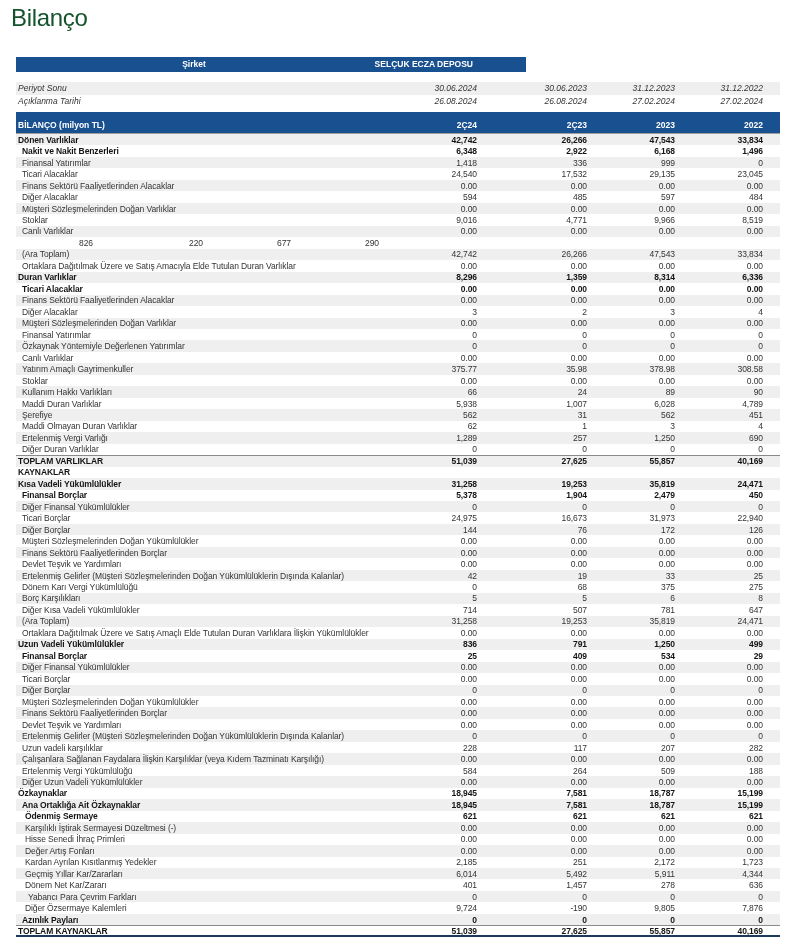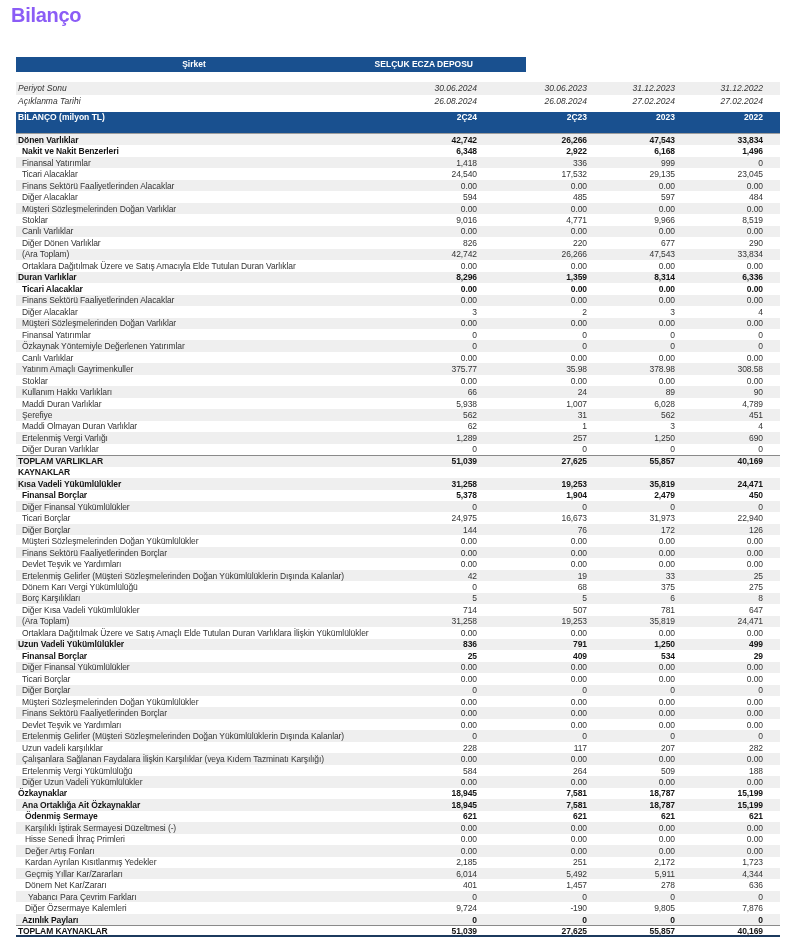--- a/index.html
+++ b/index.html
@@ -6,21 +6,21 @@
   html,body { background:#ffffff; }
   body {
     width: 800px; height: 943px; overflow: hidden; position: relative;
     font-family: "Liberation Sans", sans-serif;
     -webkit-font-smoothing: antialiased;
   }
   #page { position: relative; width: 800px; height: 943px; }
 
   .page-title {
     position: absolute; left: 11px; top: 4px;
-    font-size: 20px; font-weight: bold; color: #8b5cf6; letter-spacing: -0.3px;
+    font-size: 24px; font-weight: normal; color: #14532d; letter-spacing: -0.3px;
   }
 
   
   .bar { background: #19508f; color: #ffffff; font-weight: bold; font-size: 8.5px; }
   .company-bar {
     position: absolute; left: 16px; top: 57px; width: 510px; height: 15px;
   }
   .company-bar .co-label { position: absolute; left: 150px; top: 0; width: 56px; height: 29px;
     line-height: 15px; text-align: center; }
   .company-bar .co-name  { position: absolute; right: 53px; top: 0; height: 15px; line-height: 15px;
@@ -28,21 +28,21 @@
 
   
   .meta { position: absolute; left: 16px; top: 82px; width: 764px; font-size: 8.5px; color: #333; }
   .meta-row { display: flex; height: 12.5px; align-items: center; font-style: italic; }
   .meta-row.shaded { background: #efefef; }
   .meta-row .lbl { flex: 1; padding-left: 2px; white-space: nowrap; }
 
   
   .main-bar {
     position: absolute; left: 16px; top: 112px; width: 764px; height: 26px;
-    display: flex; 
+    display: flex; align-items: center;
   }
   .main-bar .lbl { flex: 1; padding-left: 2px; white-space: nowrap; }
 
   
   .val { text-align: right; white-space: nowrap; }
   .c1 { width: 92px;  padding-right: 15px; }
   .c2 { width: 110px; padding-right: 15px; }
   .c3 { width: 87px;  padding-right: 14px; }
   .c4 { width: 91px;  padding-right: 17px; }
 
@@ -158,21 +158,20 @@
         <span class="val c4">8,519</span>
       </div>
       <div class="trow i1">
         <span class="lbl">Canlı Varlıklar</span>
         <span class="val c1">0.00</span>
         <span class="val c2">0.00</span>
         <span class="val c3">0.00</span>
         <span class="val c4">0.00</span>
       </div>
       <div class="trow i1">
-        <span class="lbl">Diğer Dönen Varlıklar</span>
         <span class="val c1">826</span>
         <span class="val c2">220</span>
         <span class="val c3">677</span>
         <span class="val c4">290</span>
       </div>
       <div class="trow i1">
         <span class="lbl">(Ara Toplam)</span>
         <span class="val c1">42,742</span>
         <span class="val c2">26,266</span>
         <span class="val c3">47,543</span>

